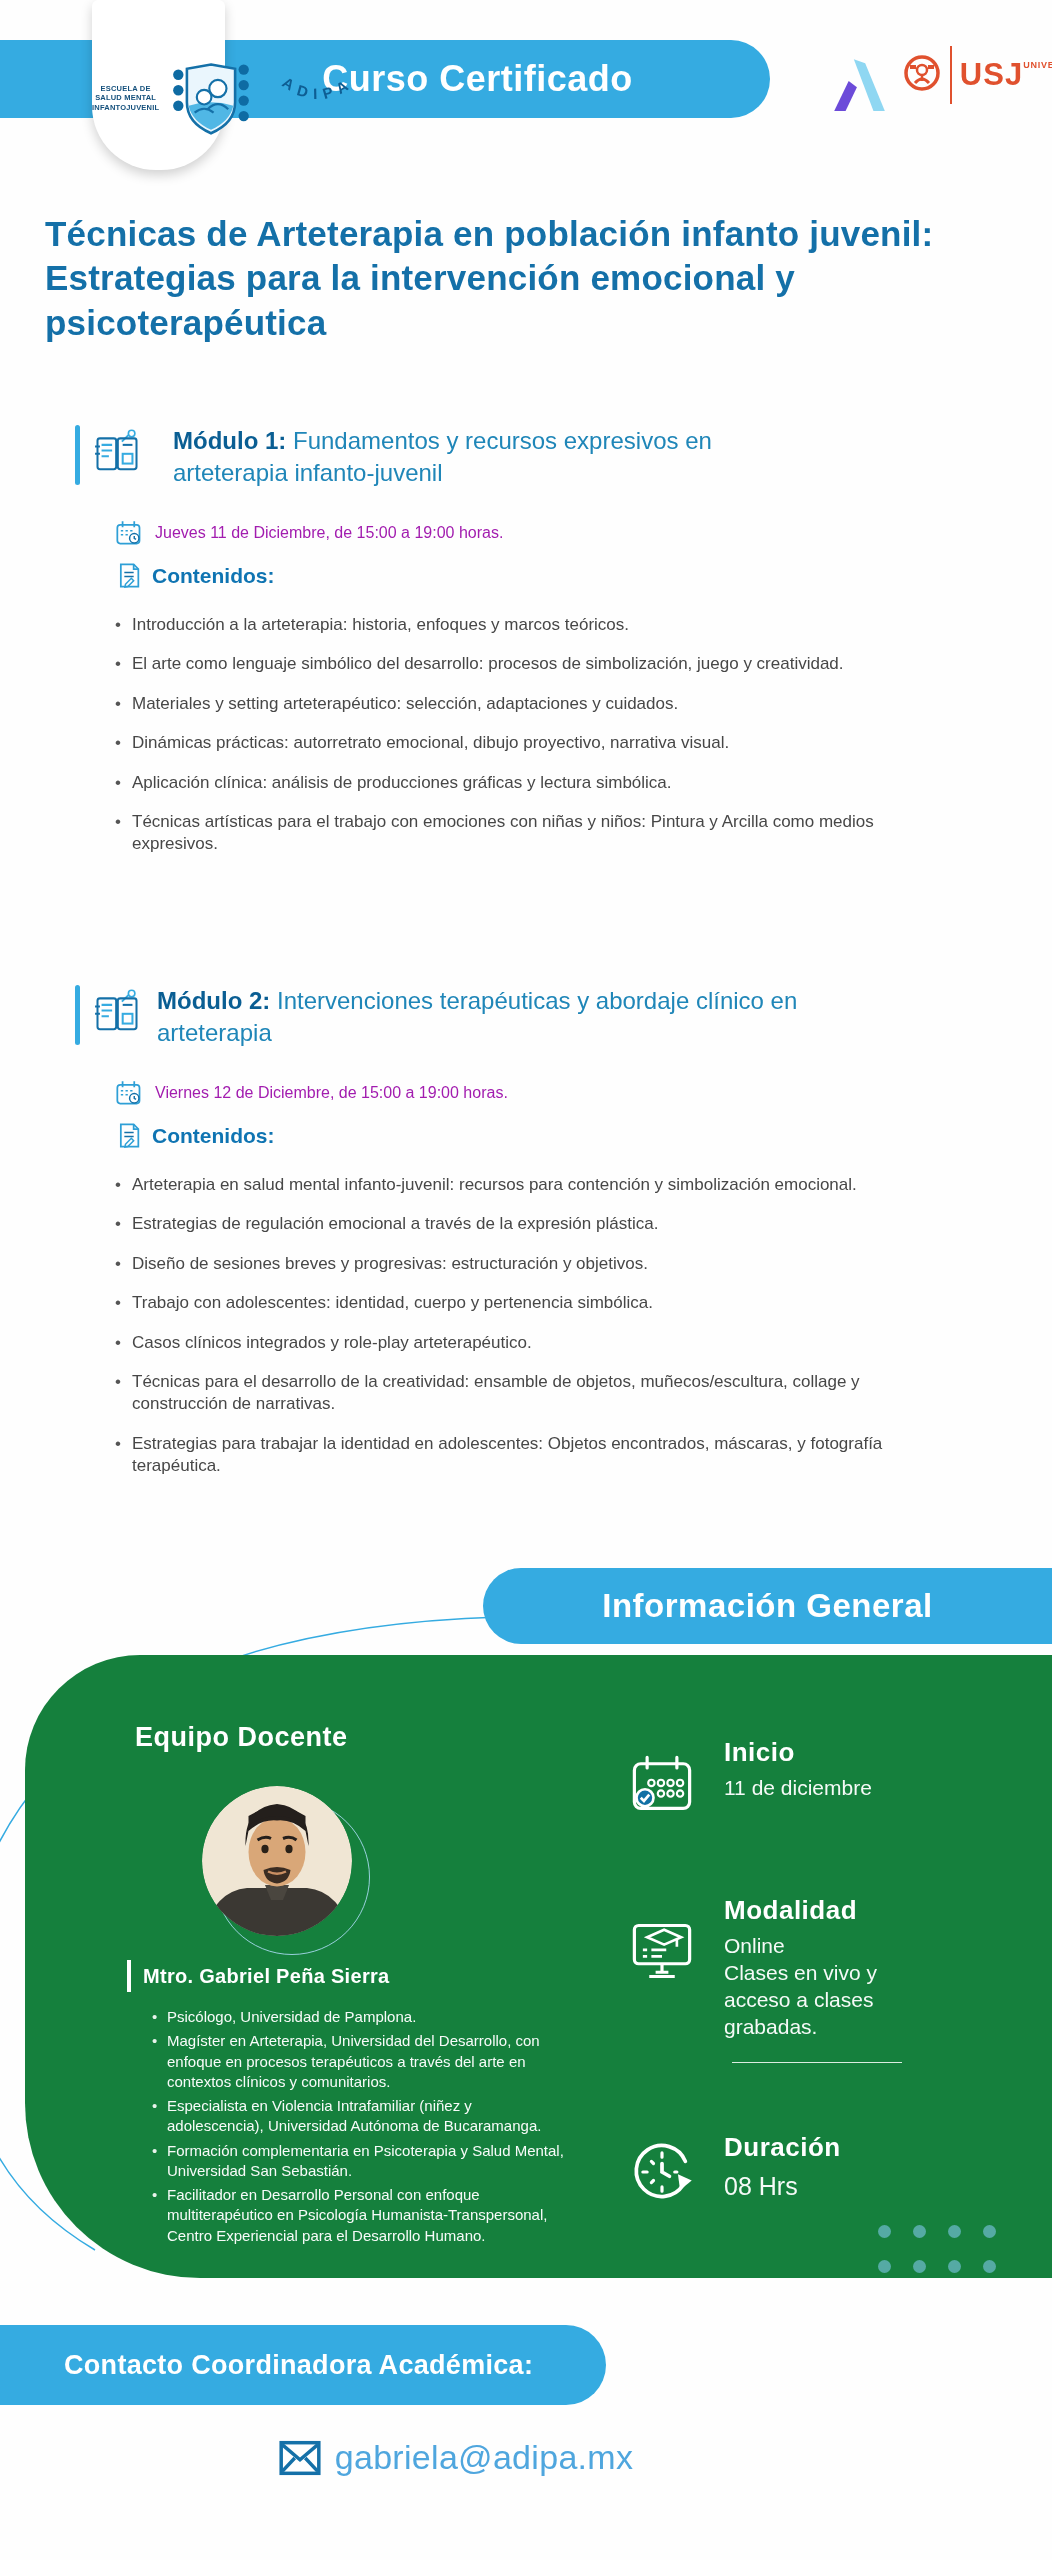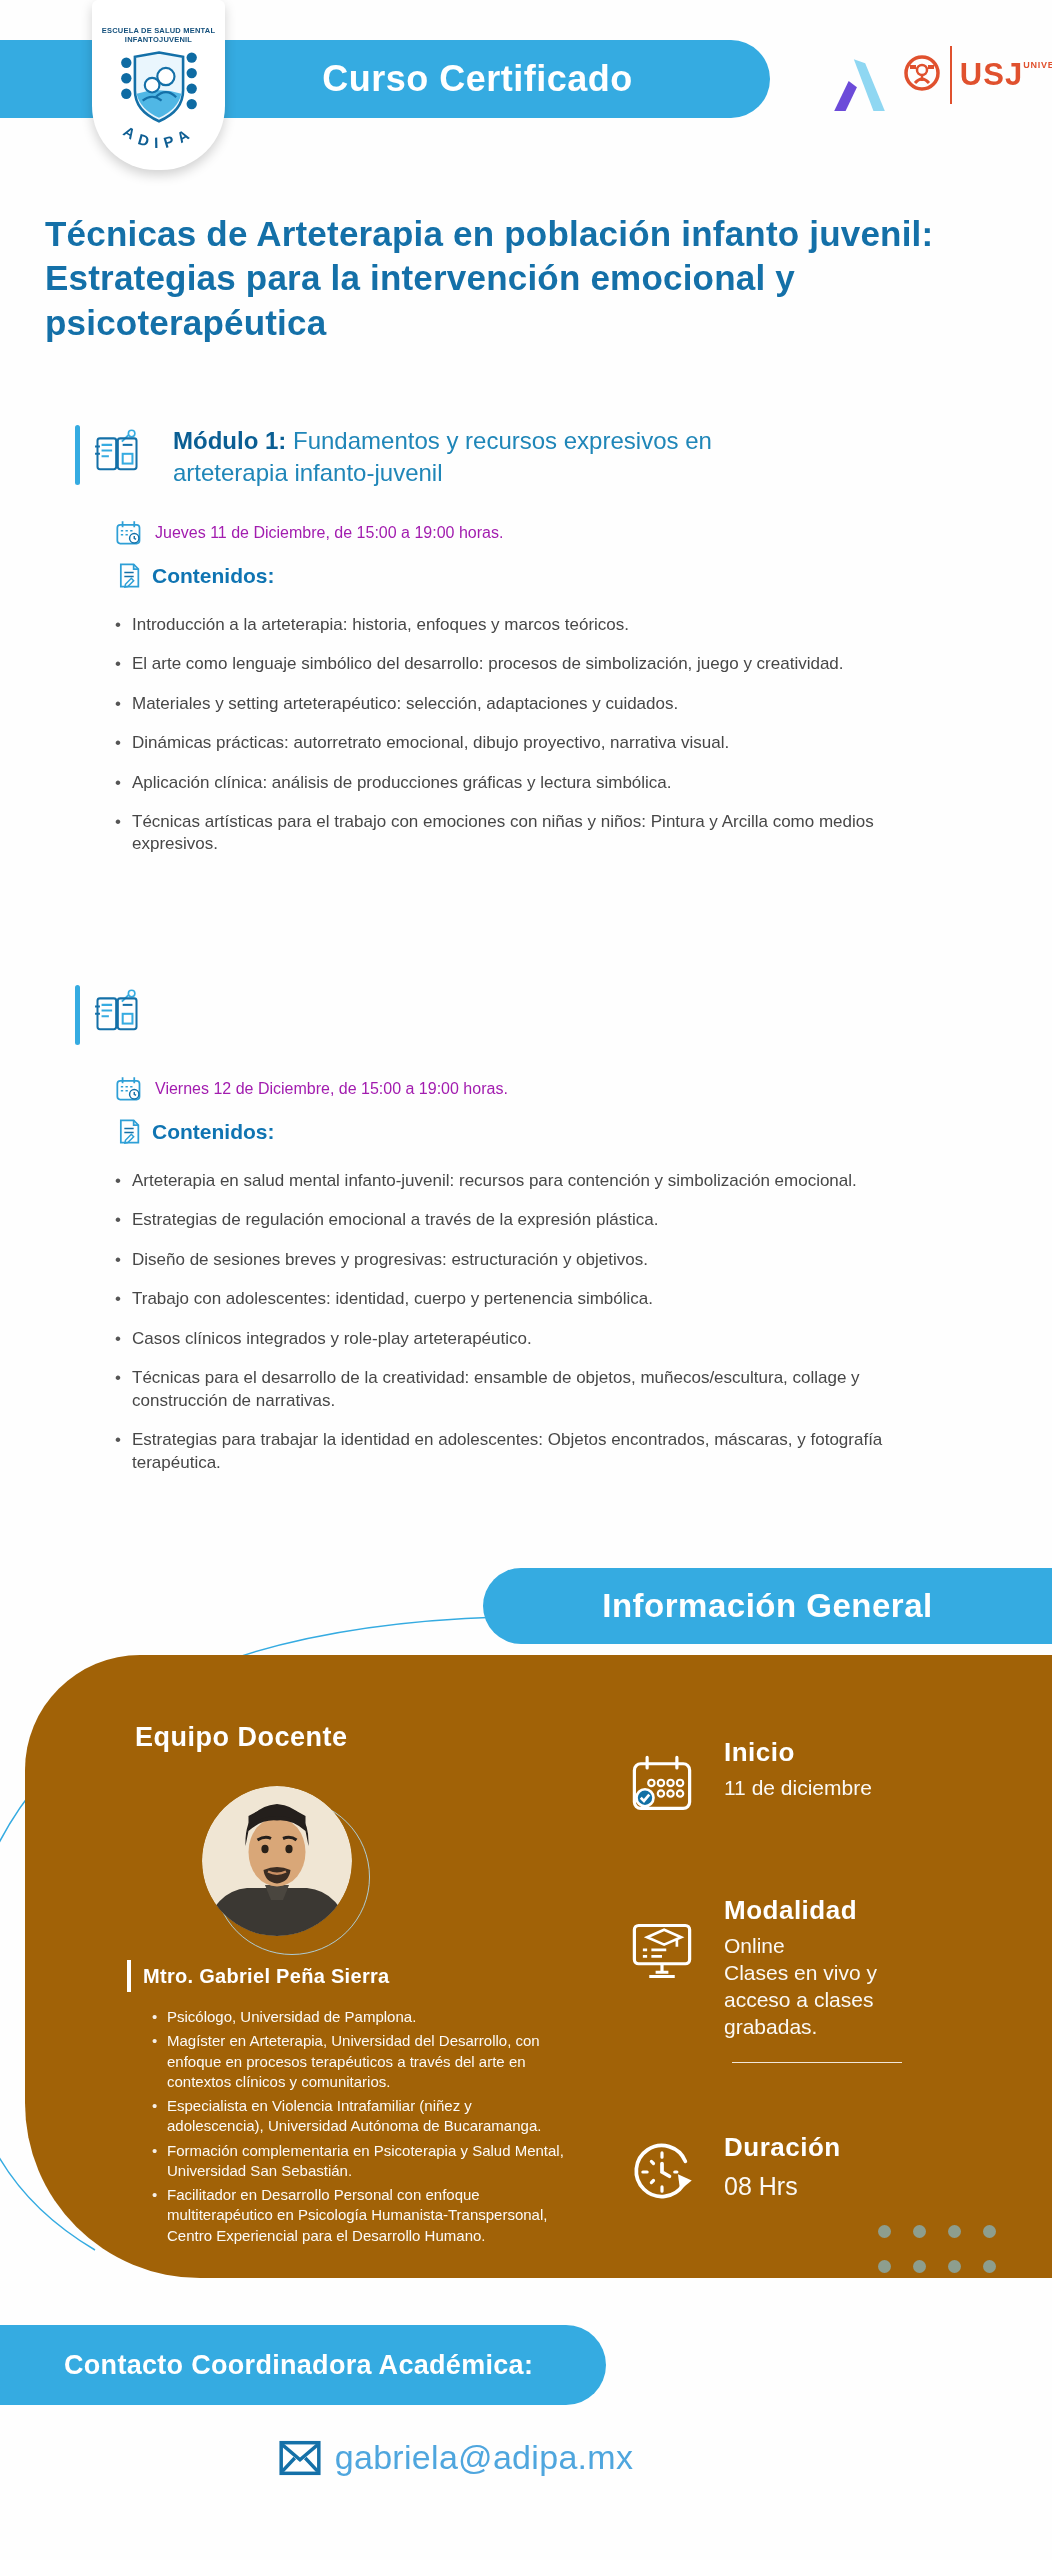--- a/index.html
+++ b/index.html
@@ -8,21 +8,21 @@
   .page { position:relative; width:1052px; height:2560px; margin:0 auto; background:#fefefe; overflow:hidden; }
 
   
   .top-banner { position:absolute; left:0; top:40px; width:770px; height:78px;
     background:#35ABE1; border-radius:0 39px 39px 0; display:flex; align-items:center; justify-content:center;
     padding-left:185px; }
   .top-banner .label { color:#fff; font-size:36px; font-weight:800; letter-spacing:.5px; }
 
   .badge { position:absolute; left:92px; top:0; width:133px; height:170px; background:#fff;
     border-radius:6px 6px 64px 64px; box-shadow:0 5px 12px rgba(0,0,0,.18); z-index:5;
-    display:flex; flex-direction:column; align-items:center; padding-top:26px; }
+    display:flex; align-items:center; padding-top:26px; }
   .badge-school { text-align:center; color:#14507C; font-weight:700; font-size:7.5px; line-height:1.25; letter-spacing:.2px; }
   .badge-shield { margin-top:4px; }
   .badge-arc { margin-top:-6px; }
 
   .logo-a { position:absolute; left:828px; top:52px; width:62px; height:62px; }
   .logo-usj { position:absolute; left:902px; top:46px; display:flex; align-items:center; gap:8px; }
   .usj-divider { width:2px; height:58px; background:#E0512E; }
   .usj-text { display:flex; flex-direction:row; }
   .usj-abbr { color:#E0512E; font-size:31px; font-weight:800; letter-spacing:1px; line-height:.95; }
   .usj-line { color:#E0512E; font-size:9px; font-weight:700; letter-spacing:.8px; line-height:1.25; }
@@ -53,21 +53,21 @@
   .module-bullets li { position:relative; padding-left:17px; color:#474747; font-size:17px; line-height:1.32; margin-bottom:17px; }
   .module-bullets li::before { content:"•"; position:absolute; left:0; top:0; color:#555; }
 
   
   .info-pill { position:absolute; left:483px; top:1568px; width:569px; height:76px; background:#35ABE1;
     border-radius:38px 0 0 38px; display:flex; align-items:center; justify-content:center; z-index:4; }
   .info-pill .label { color:#fff; font-size:33px; font-weight:800; letter-spacing:.5px; }
 
   .outline-svg { position:absolute; left:0; top:0; width:1052px; height:2560px; pointer-events:none; z-index:1; }
 
-  .info-panel { position:absolute; left:25px; top:1655px; width:1027px; height:623px; background:#a16207;
+  .info-panel { position:absolute; left:25px; top:1655px; width:1027px; height:623px; background:#15803d;
     border-radius:115px 0 0 175px; z-index:2; }
 
   .team-heading { position:absolute; left:110px; top:67px; color:#fff; font-size:27px; font-weight:700; letter-spacing:.5px; }
   .avatar { position:absolute; left:177px; top:131px; width:150px; height:150px; border-radius:50%; overflow:hidden; z-index:2; }
   .avatar-ring { position:absolute; left:189px; top:144px; width:156px; height:156px; border-radius:50%;
     border:1.5px solid rgba(175,222,248,.85); z-index:1; }
   .teacher-row { position:absolute; left:102px; top:305px; display:flex; align-items:center; }
   .teacher-bar { width:4px; height:32px; background:#fff; margin-right:12px; }
   .teacher-name { color:#fff; font-size:20px; font-weight:700; letter-spacing:.3px; }
   .teacher-creds { position:absolute; left:127px; top:352px; width:412px; list-style:none; }
@@ -230,20 +230,24 @@
           <circle cx="50" cy="8" r="4" fill="none" stroke="#35ABE1" stroke-width="2"></circle>
           <path d="M46 10 l-8 8" stroke="#35ABE1" stroke-width="2.5"></path>
           <rect x="8" y="14" width="23" height="38" rx="3" fill="none" stroke="#1470A8" stroke-width="2.5"></rect>
           <rect x="33" y="14" width="23" height="38" rx="3" fill="none" stroke="#1470A8" stroke-width="2.5"></rect>
           <path d="M13 22 h13 M13 29 h13 M13 36 h9" stroke="#35ABE1" stroke-width="2.5"></path>
           <rect x="39" y="33" width="12" height="12" fill="none" stroke="#35ABE1" stroke-width="2.5"></rect>
           <path d="M39 22 h12" stroke="#1470A8" stroke-width="2.5"></path>
           <path d="M5 24 h6 M5 33 h6" stroke="#1470A8" stroke-width="2.5"></path>
         </svg>
       </span>
+      <div class="module-heading">
+        <span class="module-label">Módulo 2:</span>
+        <span class="module-topic">Intervenciones terapéuticas y abordaje clínico en arteterapia</span>
+      </div>
     </div>
     <div class="module-date">
       <span class="mini-icon">
         <svg width="28" height="28" viewBox="0 0 48 48">
           <rect x="4" y="10" width="38" height="32" rx="5" fill="none" stroke="#2E9FD6" stroke-width="3"></rect>
           <path d="M13 4 v10 M33 4 v10" stroke="#2E9FD6" stroke-width="3"></path>
           <path d="M10 20 h4 M18 20 h4 M26 20 h4 M10 27 h4 M18 27 h4" stroke="#2E9FD6" stroke-width="2.5"></path>
           <circle cx="33" cy="33" r="8" fill="#fff" stroke="#1470A8" stroke-width="2.5"></circle>
           <path d="M33 29 v4 l3 2" fill="none" stroke="#1470A8" stroke-width="2.5"></path>
         </svg>

